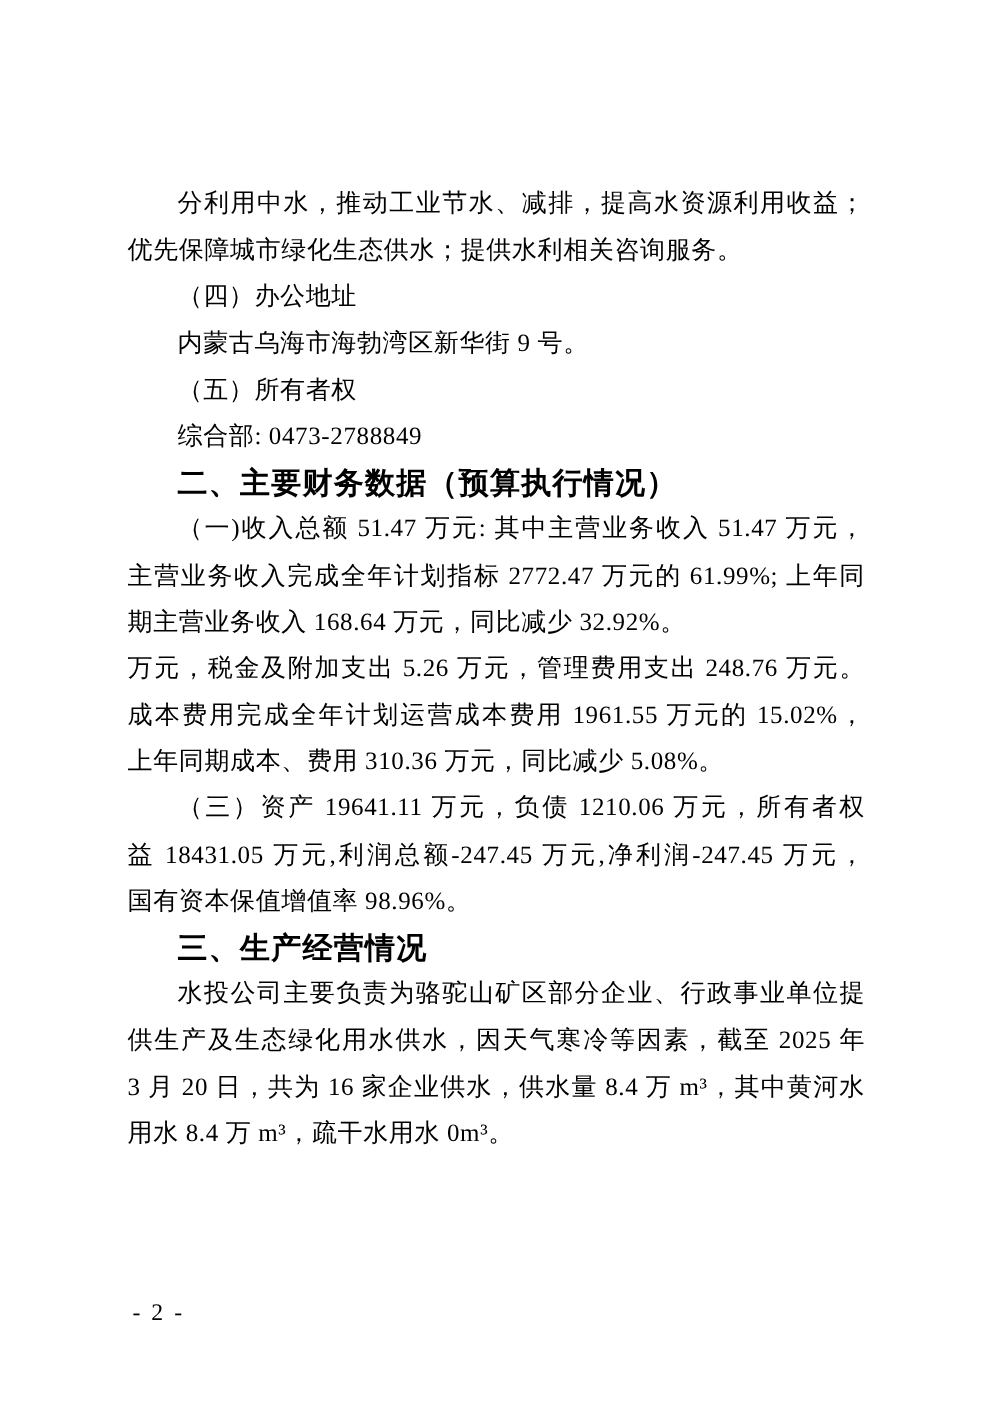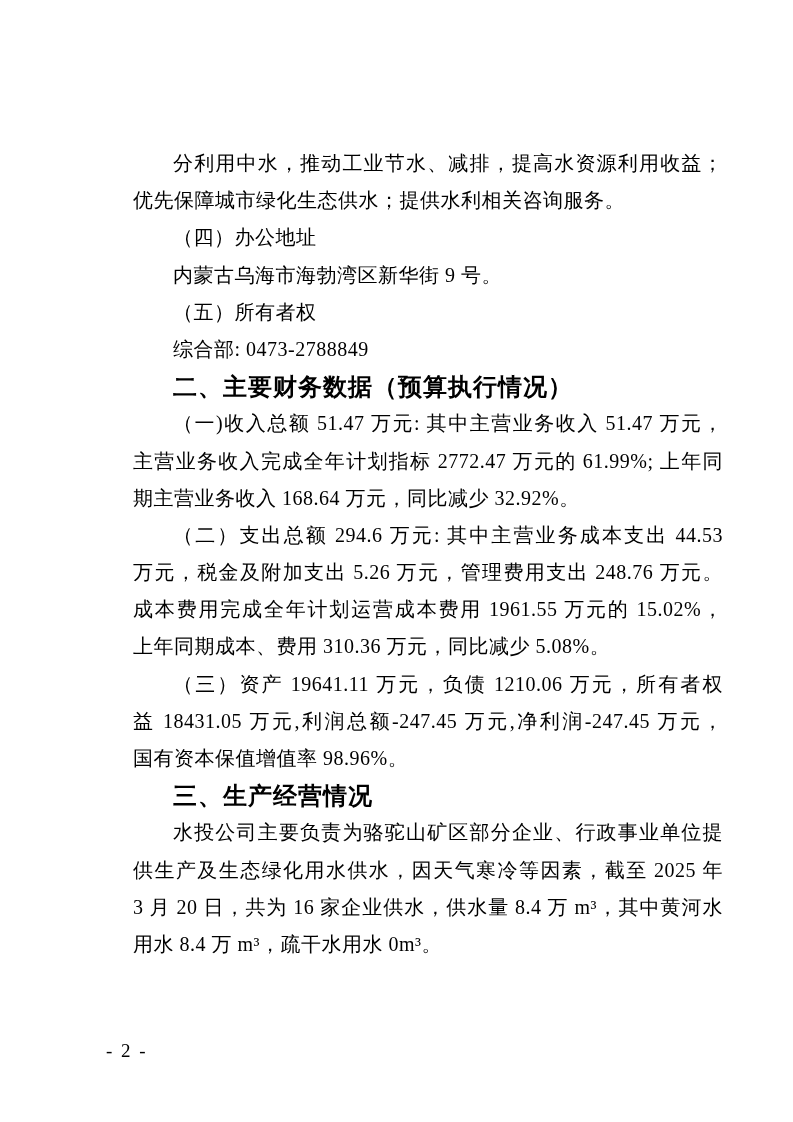--- a/index.html
+++ b/index.html
@@ -18,21 +18,20 @@
     overflow: hidden;
   }
   .doc {
     position: absolute;
     left: 102px;
     top: 145px;
     width: 590px;
     font-size: 20px;
     line-height: 37.2px;
     letter-spacing: 0.5px;
-    margin-left: 31px;
   }
   .line {
     height: 37.2px;
     white-space: nowrap;
   }
   .line.wrapok {
     white-space: normal;
     overflow: hidden;
   }
   .indent {
@@ -67,21 +66,20 @@
     <div class="line indent justify">分利用中水，推动工业节水、减排，提高水资源利用收益；</div>
     <div class="line wrapok">优先保障城市绿化生态供水；提供水利相关咨询服务。</div>
     <div class="line indent">（四）办公地址</div>
     <div class="line indent">内蒙古乌海市海勃湾区新华街 9 号。</div>
     <div class="line indent">（五）所有者权</div>
     <div class="line indent">综合部: 0473-2788849</div>
     <div class="line indent heading">二、主要财务数据（预算执行情况）</div>
     <div class="line indent justify">（一)收入总额 51.47 万元: 其中主营业务收入 51.47 万元，</div>
     <div class="line justify">主营业务收入完成全年计划指标 2772.47 万元的 61.99%; 上年同</div>
     <div class="line wrapok">期主营业务收入 168.64 万元，同比减少 32.92%。</div>
-    <div class="line indent justify">（二）支出总额 294.6 万元: 其中主营业务成本支出 44.53</div>
     <div class="line justify">万元，税金及附加支出 5.26 万元，管理费用支出 248.76 万元。</div>
     <div class="line justify">成本费用完成全年计划运营成本费用 1961.55 万元的 15.02%，</div>
     <div class="line wrapok">上年同期成本、费用 310.36 万元，同比减少 5.08%。</div>
     <div class="line indent justify">（三）资产 19641.11 万元，负债 1210.06 万元，所有者权</div>
     <div class="line justify">益 18431.05 万元,利润总额-247.45 万元,净利润-247.45 万元，</div>
     <div class="line wrapok">国有资本保值增值率 98.96%。</div>
     <div class="line indent heading">三、生产经营情况</div>
     <div class="line indent justify">水投公司主要负责为骆驼山矿区部分企业、行政事业单位提</div>
     <div class="line justify">供生产及生态绿化用水供水，因天气寒冷等因素，截至 2025 年</div>
     <div class="line justify">3 月 20 日，共为 16 家企业供水，供水量 8.4 万 m³，其中黄河水</div>

